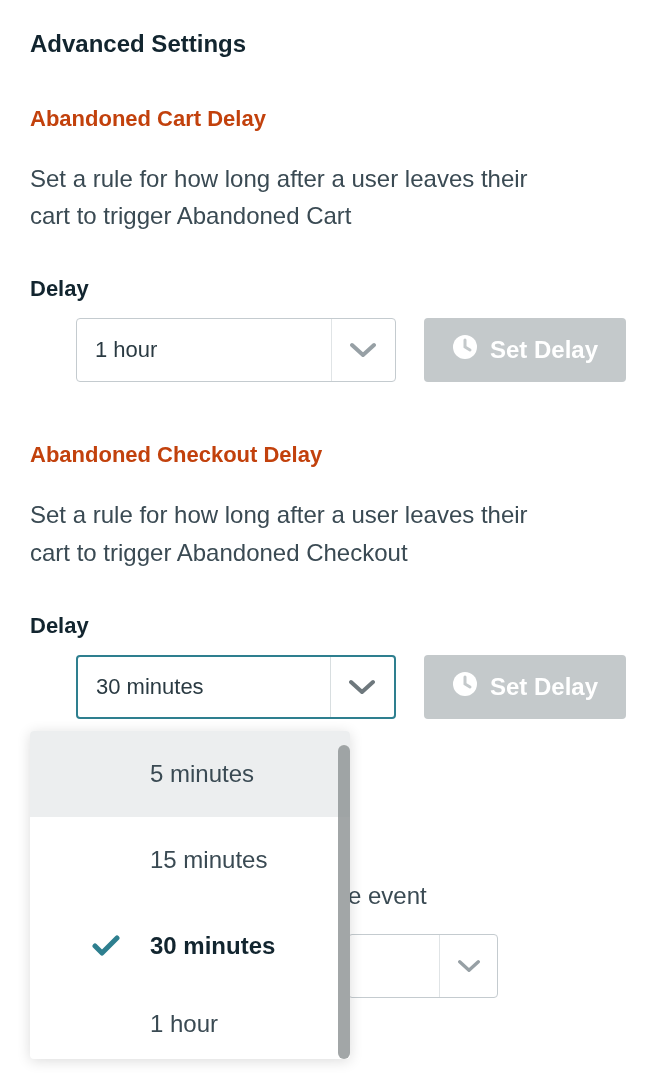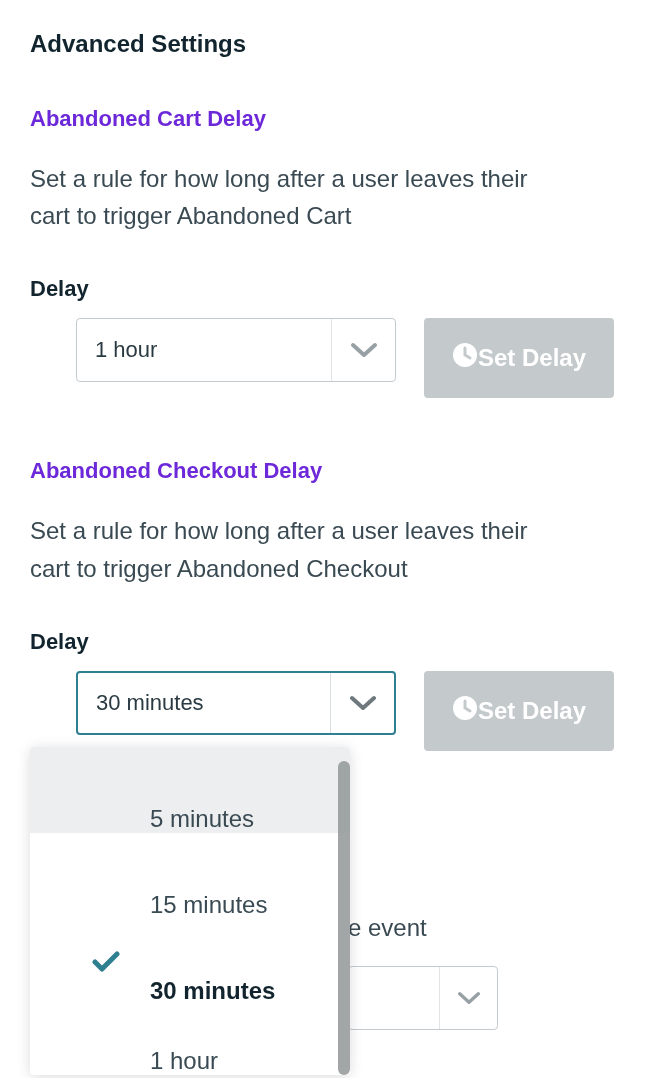--- a/index.html
+++ b/index.html
@@ -14,21 +14,21 @@
     .page-title {
       font-size: 24px;
       font-weight: 700;
       color: #12252f;
       margin-bottom: 48px;
       margin-top: 10px;
     }
     .section-heading {
       font-size: 22px;
       font-weight: 700;
-      color: #6d28d9;
+      color: #c2410c;
       margin-bottom: 28px;
     }
     .description {
       font-size: 24px;
       line-height: 1.55;
       color: #3a4a53;
       margin-bottom: 42px;
       max-width: 540px;
     }
     .field-label {
@@ -71,21 +71,22 @@
       align-items: center;
       justify-content: center;
       border-left: 1px solid #e0e4e6;
     }
     .select.focused .select-chevron-wrap { border-left-color: #d8dee0; }
     .chevron svg { display: block; }
     .btn {
       display: flex;
       align-items: center;
       justify-content: center;
-      height: 80px;
+      gap: 12px;
+      height: 64px;
       padding: 0 28px;
       border-radius: 4px;
       border: none;
       font-size: 24px;
       font-weight: 600;
       cursor: pointer;
     }
     .btn-disabled {
       background: #c4c9cb;
       color: #fff;
@@ -100,21 +101,21 @@
       background: #fff;
       border-radius: 4px;
       box-shadow: 0 2px 14px rgba(0,0,0,0.14);
       overflow: hidden;
       z-index: 10;
     }
     .dropdown-item {
       position: relative;
       height: 86px;
       display: flex;
-      align-items: flex-end;
+      align-items: center;
       padding-left: 120px;
       font-size: 24px;
       color: #3a4a53;
       cursor: pointer;
     }
     .dropdown-item.hover {
       background: #eceeef;
     }
     .dropdown-item.selected {
       font-weight: 700;

